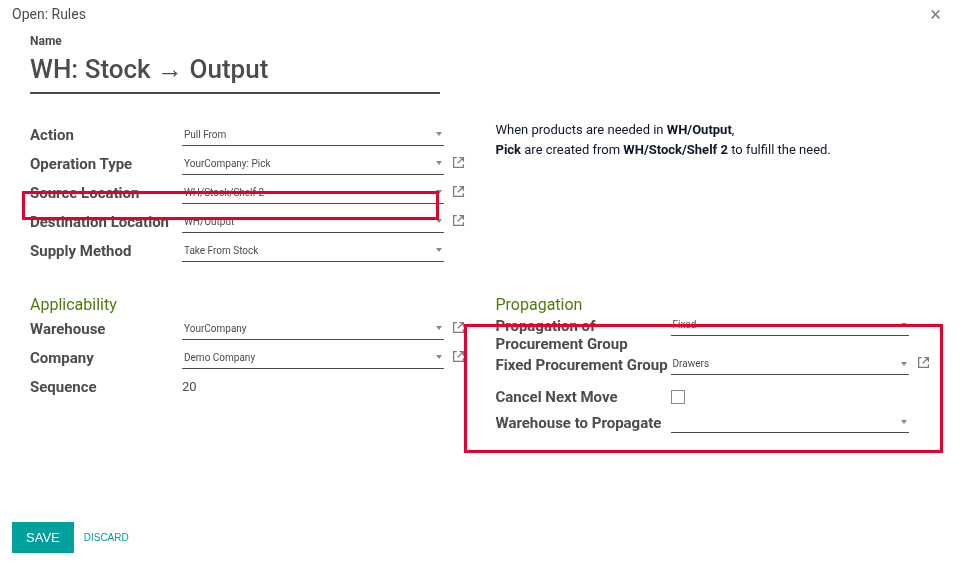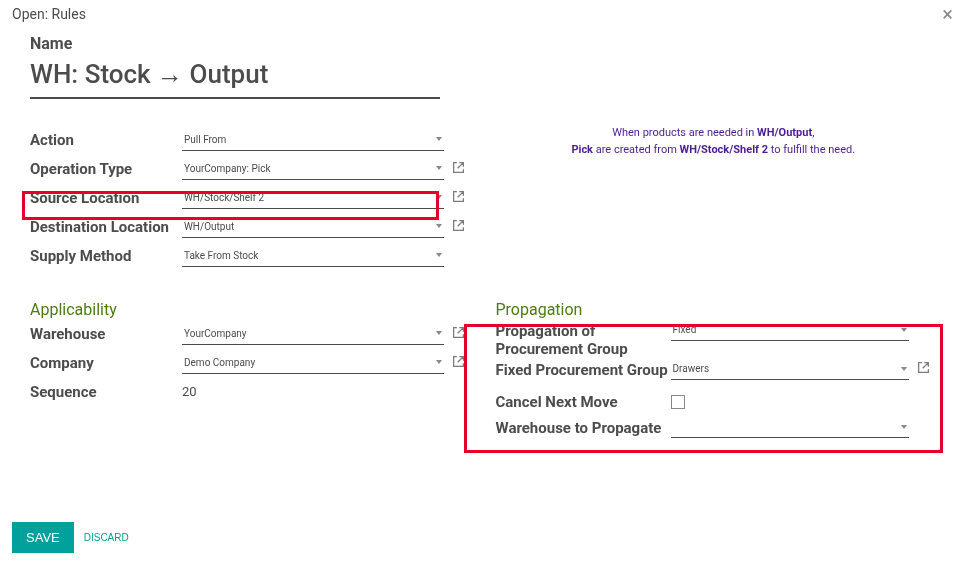--- a/index.html
+++ b/index.html
@@ -10,41 +10,41 @@
     background: #fff;
     width: 961px;
     height: 561px;
     position: relative;
     overflow: hidden;
   }
   .modal-header {
     display: flex;
     justify-content: space-between;
     align-items: center;
-    padding: 4px 8px 4px 12px;
+    padding: 4px 20px 4px 12px;
     font-size: 14px;
     color: #4c4c4c;
     text-align: right;
   }
   .modal-header .close {
     font-size: 20px;
     color: #888;
     cursor: pointer;
     line-height: 1;
   }
   .content {
     padding: 0 30px;
   }
   .name-block {
     margin-top: 6px;
     margin-bottom: 26px;
   }
   .name-label {
     font-weight: 700;
-    font-size: 16px;
+    font-size: 12px;
     color: #4c4c4c;
     margin-bottom: 2px;
     display: block;
   }
   .name-input {
     font-size: 26px;
     font-weight: 500;
     color: #4c4c4c;
     border: none;
     border-bottom: 2px solid #4c4c4c;
@@ -103,24 +103,23 @@
     font-size: 13px;
     width: 14px;
     flex-shrink: 0;
   }
   .plain-value {
     font-size: 13px;
     color: #4c4c4c;
     padding: 3px 0;
   }
   .desc {
-    font-size: 11px;
-    color: #4c1d95;
+    font-size: 13px;
+    color: #0f172a;
     line-height: 1.5;
-    text-align: center;
   }
   .desc b { font-weight: 700; }
   .section-title {
     font-size: 16px;
     color: #4d7c0f;
     font-weight: 400;
   }
   .highlight-red {
     border: 3px solid #e4002b;
     position: absolute;

